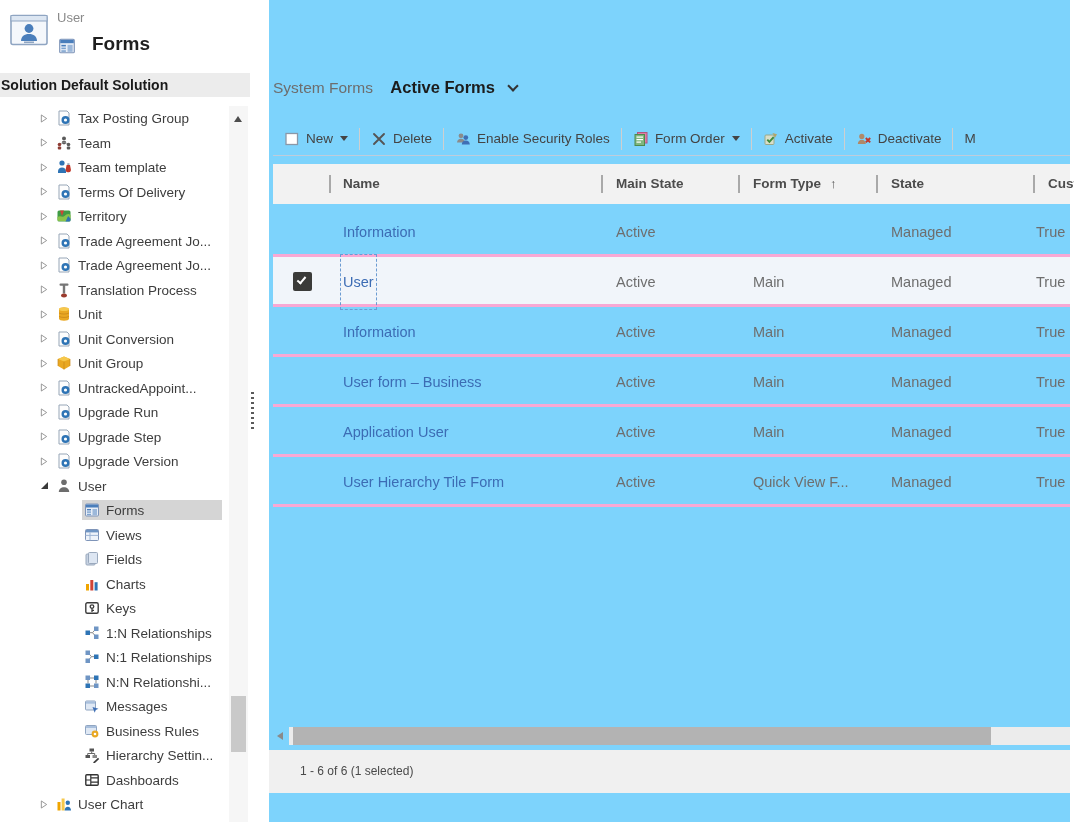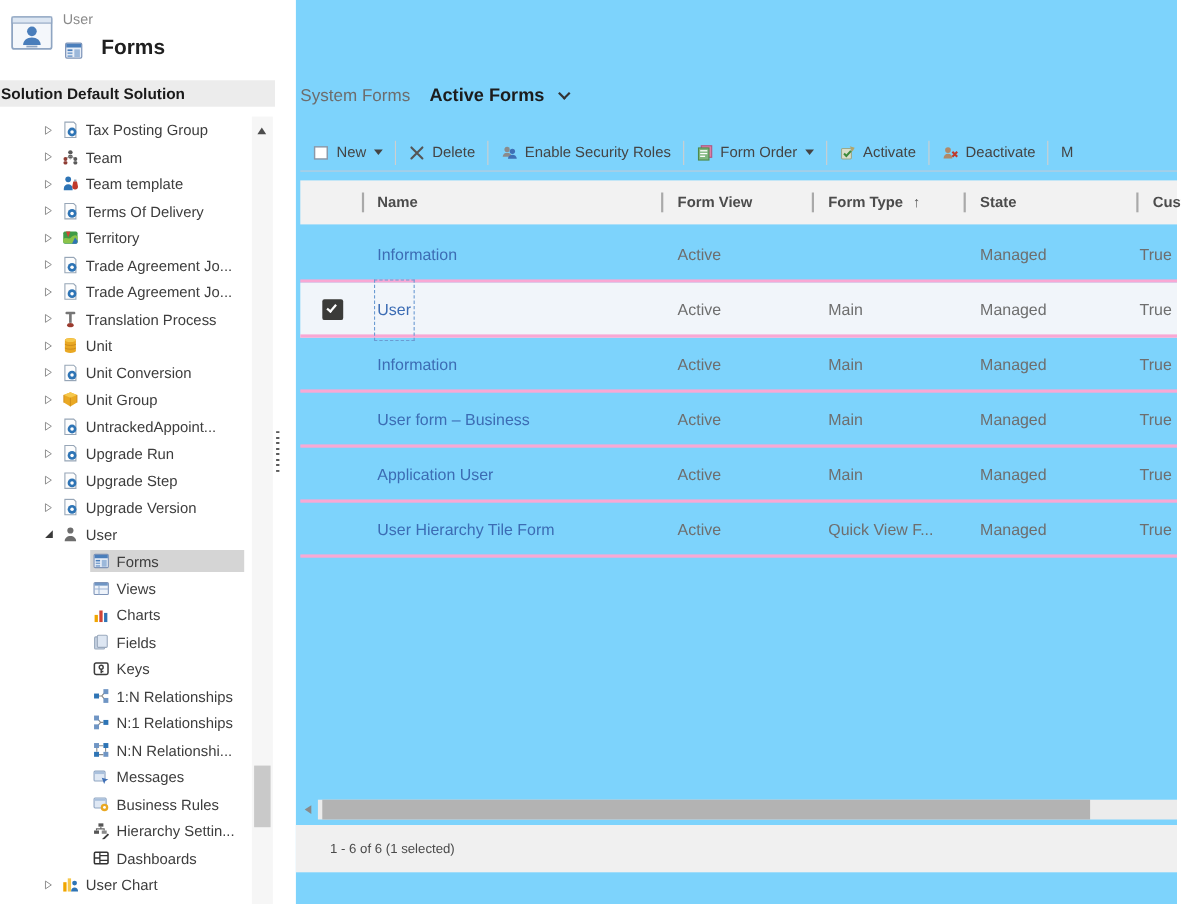--- a/index.html
+++ b/index.html
@@ -419,38 +419,38 @@
             </svg>
           </span>
       <span class="t-label">Views</span>
     </span>
   </div>
       <div class="tree-item lvl1">
 
     <span class="t-body">
       <span class="t-icon">
             <svg viewBox="0 0 16 16">
+              <rect x="2" y="3" width="9" height="11" rx="1" fill="#c7d2e2" stroke="#9aa9bd"></rect>
+              <rect x="4.5" y="1.5" width="9" height="11" rx="1" fill="#dde6f2" stroke="#9aa9bd"></rect>
+            </svg>
+          </span>
+      <span class="t-label">Fields</span>
+    </span>
+  </div>
+      <div class="tree-item lvl1">
+
+    <span class="t-body">
+      <span class="t-icon">
+            <svg viewBox="0 0 16 16">
               <rect x="2" y="8" width="3" height="6.5" fill="#f0a500"></rect>
               <rect x="6.3" y="4" width="3" height="10.5" fill="#d04437"></rect>
               <rect x="10.6" y="6.2" width="3" height="8.3" fill="#2e74b5"></rect>
             </svg>
           </span>
       <span class="t-label">Charts</span>
-    </span>
-  </div>
-      <div class="tree-item lvl1">
-
-    <span class="t-body">
-      <span class="t-icon">
-            <svg viewBox="0 0 16 16">
-              <rect x="2" y="3" width="9" height="11" rx="1" fill="#c7d2e2" stroke="#9aa9bd"></rect>
-              <rect x="4.5" y="1.5" width="9" height="11" rx="1" fill="#dde6f2" stroke="#9aa9bd"></rect>
-            </svg>
-          </span>
-      <span class="t-label">Fields</span>
     </span>
   </div>
       <div class="tree-item lvl1">
 
     <span class="t-body">
       <span class="t-icon">
             <svg viewBox="0 0 16 16">
               <rect x="1.8" y="2.8" width="12.4" height="10.4" rx="1.5" fill="#fff" stroke="#3c3c3c" stroke-width="1.4"></rect>
               <circle cx="8" cy="6.6" r="1.8" fill="none" stroke="#3c3c3c" stroke-width="1.3"></circle>
               <path d="M8 8.4v3.6M8 10.4h2" stroke="#3c3c3c" stroke-width="1.3" fill="none"></path>
@@ -665,21 +665,21 @@
 
     <span class="tb-label">M</span>
 
   </button>
     </div>
 
   <div class="grid-header">
     <span class="gsep s1"></span>
     <span class="ghl h-name">Name</span>
     <span class="gsep s2"></span>
-    <span class="ghl h-fs">Form View</span>
+    <span class="ghl h-fs">Main State</span>
     <span class="gsep s3"></span>
     <span class="ghl h-ft"><span>Form Type</span><span class="sort-arrow">↑</span></span>
     <span class="gsep s4"></span>
     <span class="ghl h-st">State</span>
     <span class="gsep s5"></span>
     <span class="ghl h-cu">Custo</span>
   </div>
 
   <div class="grid-rows">
       <div class="grid-row">

